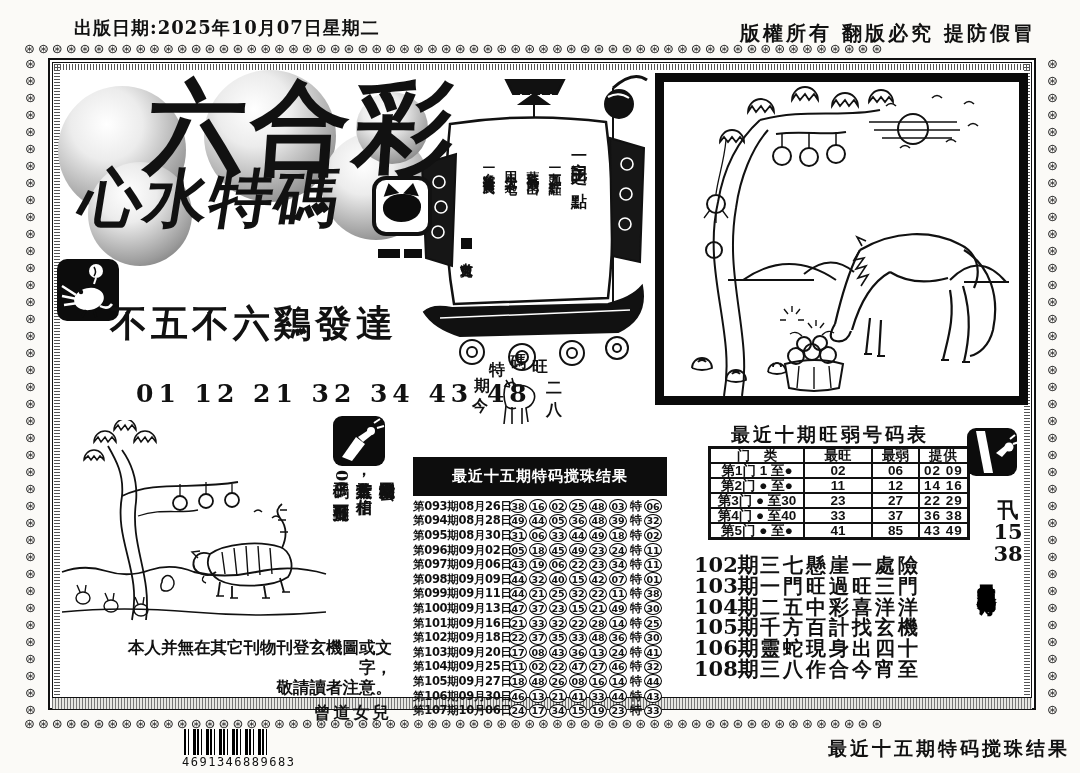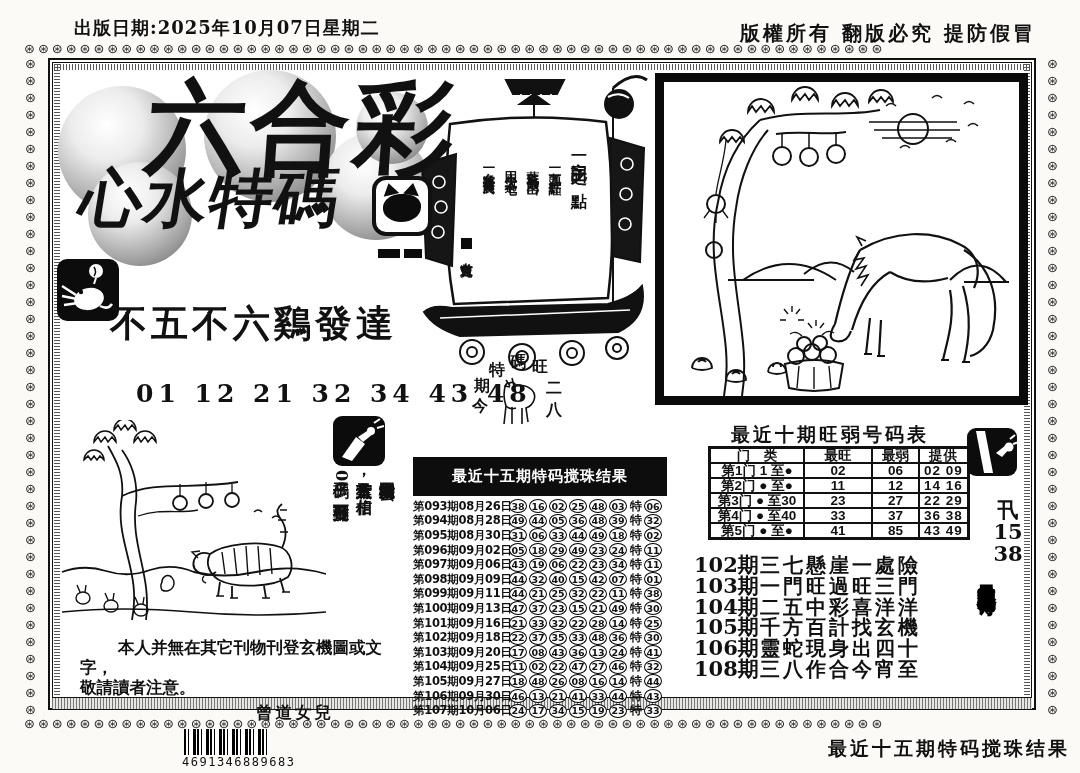--- a/index.html
+++ b/index.html
@@ -109,21 +109,21 @@
   .r-special-label{font-size:12px;font-weight:900;margin:0 2px 0 1px;font-family:"DejaVu Serif",serif;}
 
   
   .tiger-scene{left:58px;top:420px;width:272px;height:214px;}
   .hand-icon{left:332px;top:415px;width:54px;height:52px;}
   .mystery-text{left:328px;top:470px;height:196px;writing-mode:vertical-rl;
                 font-weight:900;font-family:"DejaVu Serif",serif;}
   .mystery-text .col{margin-left:2px;}
 
   .disclaimer{left:80px;top:638px;width:312px;font-size:16.5px;font-weight:bold;
-              font-family:"DejaVu Serif",serif;line-height:20px;}
+              font-family:"DejaVu Serif",serif;line-height:20px;text-align:right;}
   .disc-l1{text-indent:38px;}
   .disc-sign{margin-top:5px;margin-left:176px;letter-spacing:3px;}
 
   
   .barcode{left:184px;top:729px;width:84px;height:26px;
     background:repeating-linear-gradient(90deg,#000 0 2px,#fff 2px 4px,#000 4px 5px,#fff 5px 9px,#000 9px 12px,#fff 12px 13px);}
   .barcode-num{left:182px;top:755px;font-size:12px;font-family:"DejaVu Sans Mono",monospace;letter-spacing:1.5px;}
   .publisher{left:828px;top:736px;font-size:19px;font-weight:bold;font-family:"DejaVu Serif",serif;letter-spacing:3px;}
 
   svg{display:block;}
@@ -460,21 +460,21 @@
           <span class="r-special-label">特</span>
           <span class="num-circle">02</span>
         </div>
 
         <div class="r-row">
           <span class="r-label">第096期09月02日</span>
           <span class="r-nums">
 
           <span class="num-circle">05</span>
             <span class="num-circle">18</span>
-            <span class="num-circle">29</span>
+            <span class="num-circle">45</span>
             <span class="num-circle">49</span>
             <span class="num-circle">23</span>
             <span class="num-circle">24</span>
           </span>
           <span class="r-special-label">特</span>
           <span class="num-circle">11</span>
         </div>
 
         <div class="r-row">
           <span class="r-label">第097期09月06日</span>

